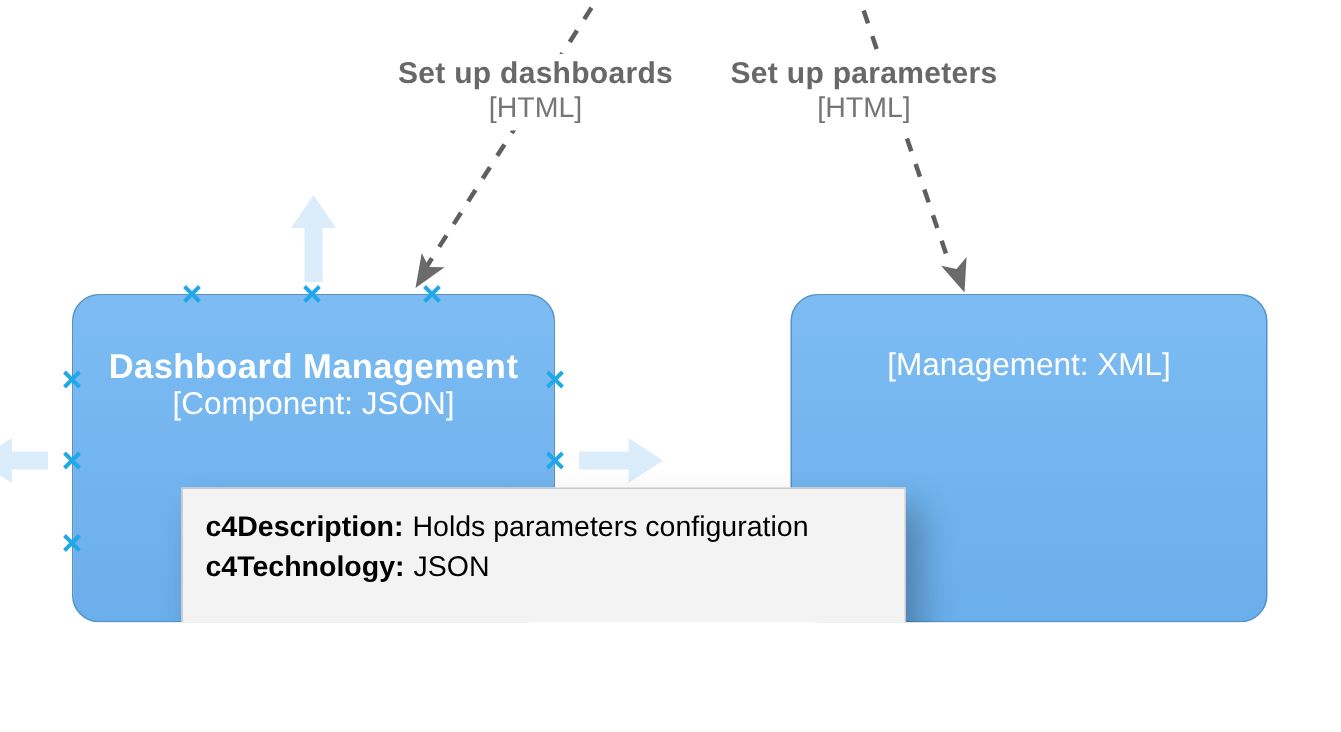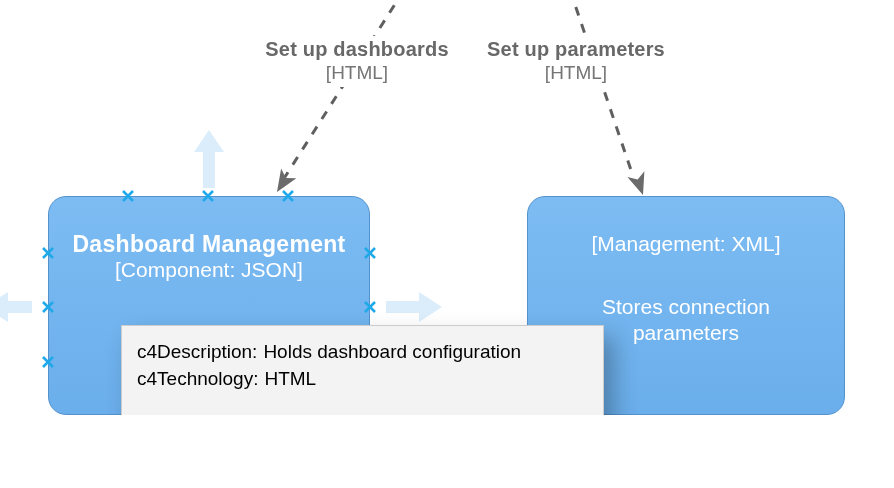--- a/index.html
+++ b/index.html
@@ -26,21 +26,21 @@
   #node2{left:527px;width:318px;}
   .node-title{font-size:23px;font-weight:bold;line-height:26px;letter-spacing:.3px;}
   .node-subtitle{font-size:21px;line-height:26px;}
   .node-desc{font-size:21px;line-height:26px;margin:37px auto 0 auto;max-width:210px;}
   #tooltip{
     position:absolute;left:121px;top:325px;width:483px;height:130px;z-index:5;
     box-sizing:border-box;background:#f3f3f3;border:1px solid #cccccc;
     box-shadow:10px 12px 22px rgba(0,0,0,.28);
     padding:12px 0 0 15px;color:#000;font-size:19px;line-height:27px;
   }
-  .tt-key{font-weight:normal;margin-right:6px;}
+  .tt-key{font-weight:bold;margin-right:6px;}
 </style>
 </head>
 <body>
 
 <div id="canvas">
 
   <svg id="edges-layer" class="layer" width="894" height="488">
     <line x1="404" y1="-10" x2="283" y2="180" stroke="#5f5f5f" stroke-width="3" stroke-dasharray="9,9"></line>
     <line x1="570" y1="-10" x2="633" y2="176" stroke="#5f5f5f" stroke-width="3" stroke-dasharray="9,9"></line>
     <line x1="687" y1="416" x2="687" y2="494" stroke="#5f5f5f" stroke-width="4" stroke-dasharray="12,10"></line>
@@ -54,21 +54,20 @@
     <div class="el-name">Set up parameters</div>
     <div class="el-tech">[HTML]</div>
   </div>
 
   <div class="node" id="node1">
     <div class="node-title">Dashboard Management</div>
     <div class="node-subtitle">[Component: JSON]</div>
   </div>
   <div class="node" id="node2">
     <div class="node-subtitle">[Management: XML]</div>
-    <div class="node-desc">Stores connection parameters</div>
   </div>
 
   <svg id="deco-layer" class="layer" width="894" height="488">
 
     <path d="M 0 0 L -22 -9 L -16.5 0 L -22 9 Z" transform="translate(277,192) rotate(122.3)" fill="#6b6b6b"></path>
     <path d="M 0 0 L -22 -9 L -16.5 0 L -22 9 Z" transform="translate(643,195) rotate(71.1)" fill="#6b6b6b"></path>
 
     <g fill="#d9ecfb" fill-opacity="0.95">
       <path d="M209,130 L224,152 L215,152 L215,188 L203,188 L203,152 L194,152 Z"></path>
       <path d="M442,307 L419,292 L419,301 L386,301 L386,313 L419,313 L419,322 Z"></path>
@@ -83,20 +82,20 @@
       <path d="M -5 -5 L 5 5 M 5 -5 L -5 5" transform="translate(48,253)"></path>
       <path d="M -5 -5 L 5 5 M 5 -5 L -5 5" transform="translate(48,307)"></path>
       <path d="M -5 -5 L 5 5 M 5 -5 L -5 5" transform="translate(48,362)"></path>
       <path d="M -5 -5 L 5 5 M 5 -5 L -5 5" transform="translate(370,253)"></path>
       <path d="M -5 -5 L 5 5 M 5 -5 L -5 5" transform="translate(370,307)"></path>
     </g>
   </svg>
 
   <div id="tooltip">
     <div class="tt-row">
-      <span class="tt-key">c4Description:</span><span class="tt-val">Holds dashboard configuration</span>
+      <span class="tt-key">c4Description:</span><span class="tt-val">Holds parameters configuration</span>
     </div>
     <div class="tt-row">
-      <span class="tt-key">c4Technology:</span><span class="tt-val">HTML</span>
+      <span class="tt-key">c4Technology:</span><span class="tt-val">JSON</span>
     </div>
   </div>
 
 </div>
 
 </body></html>

